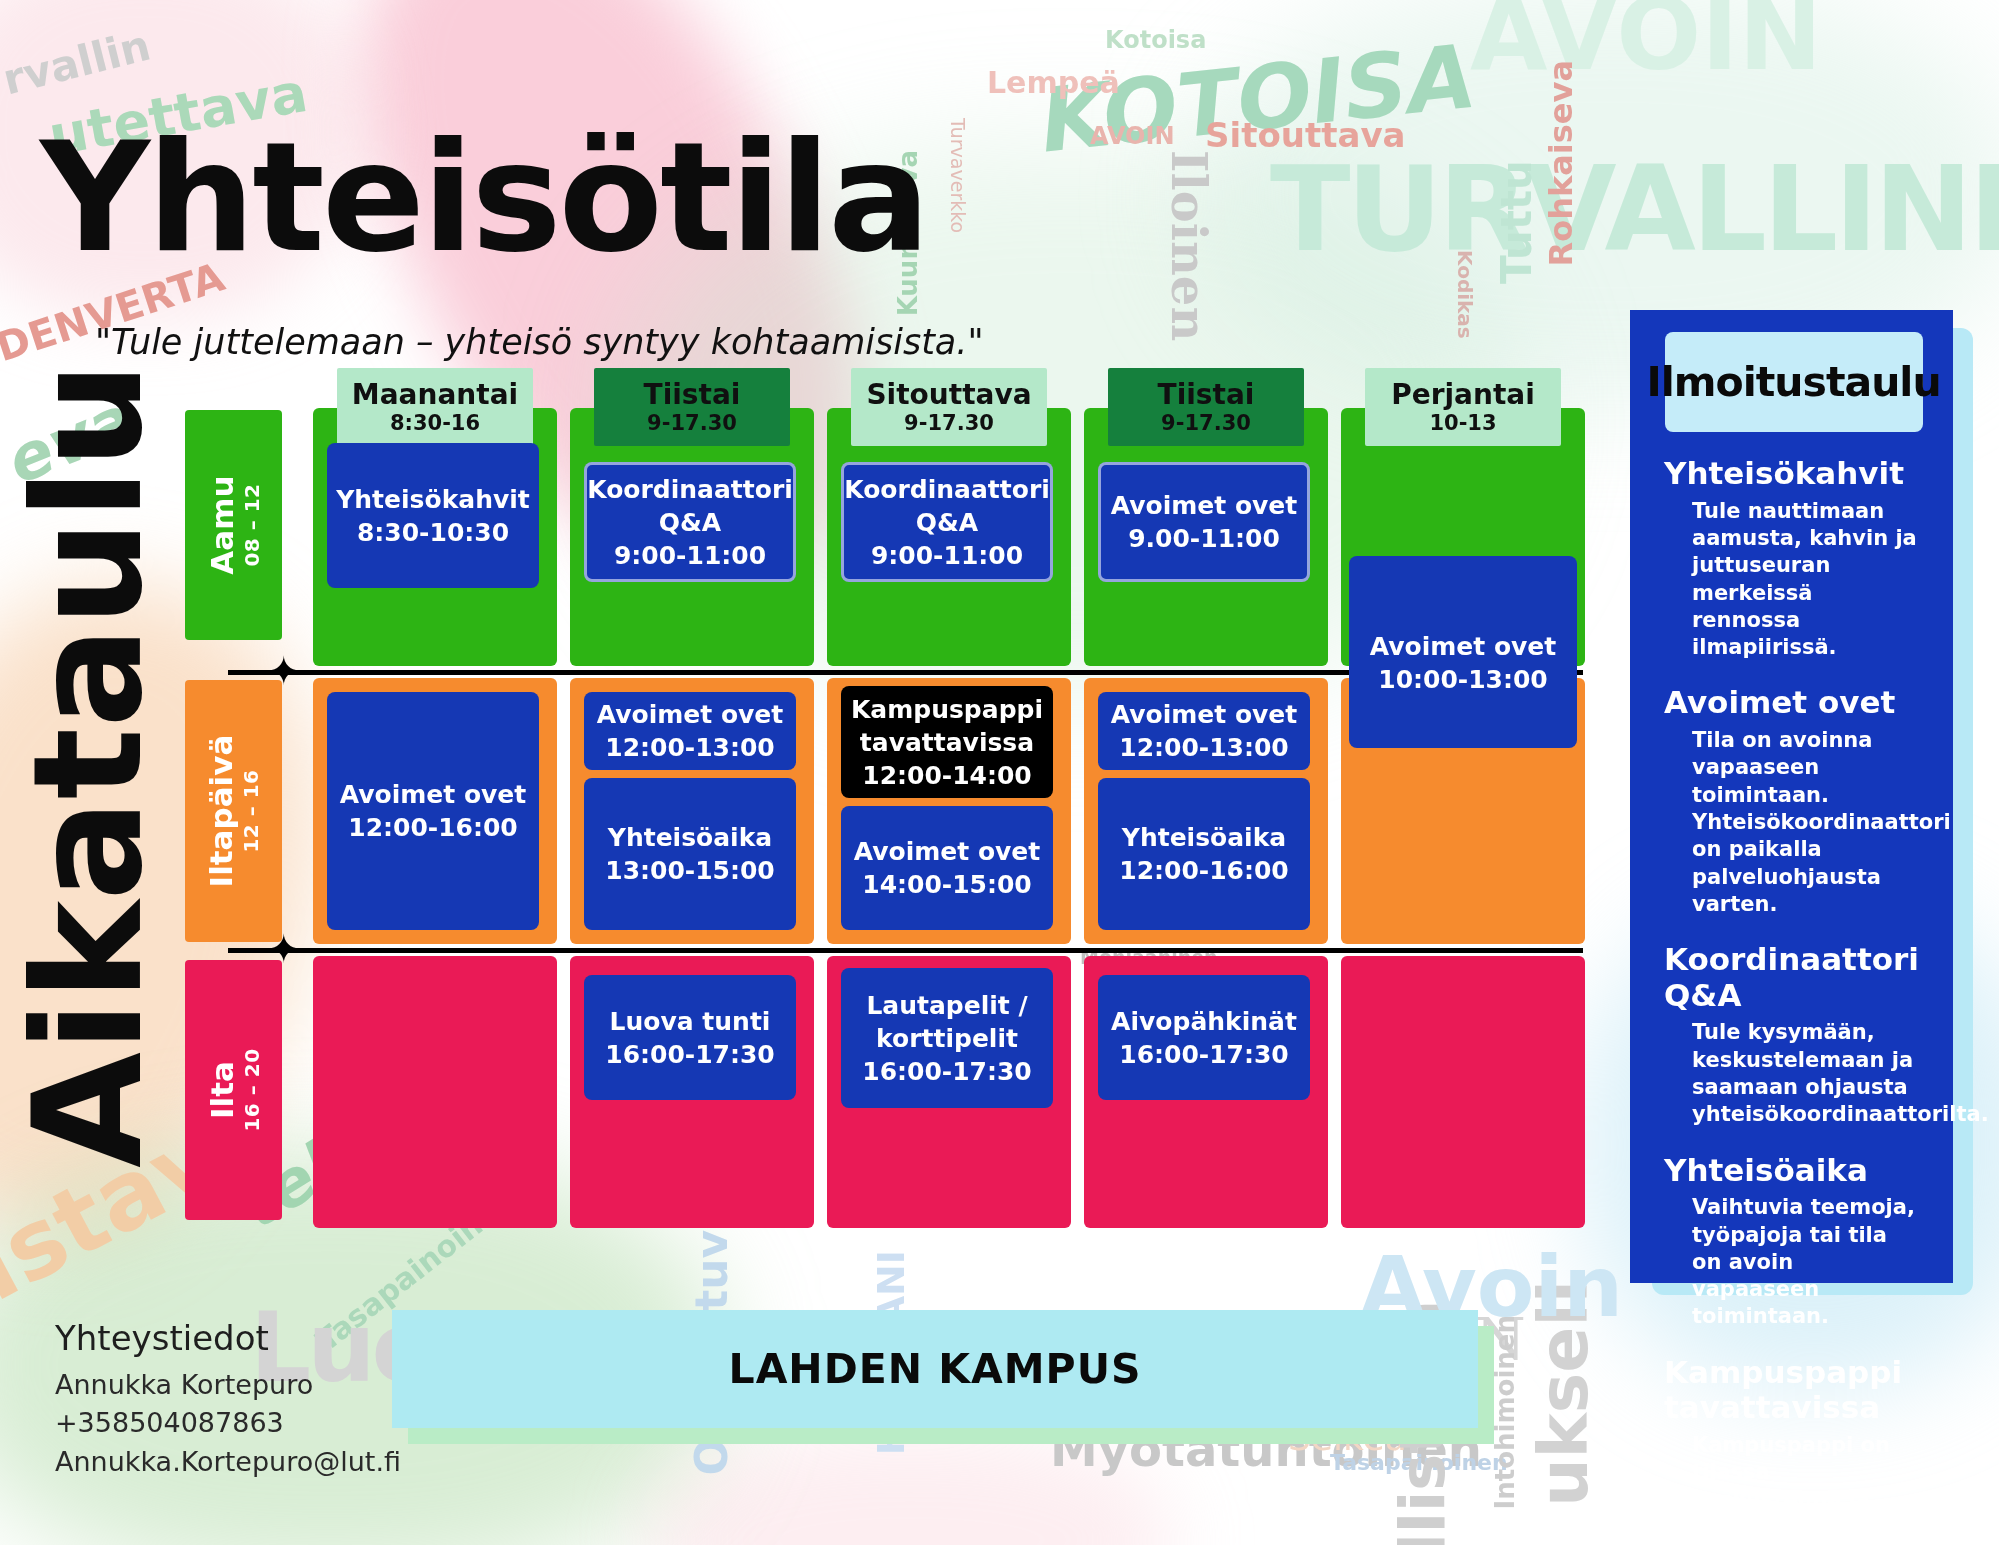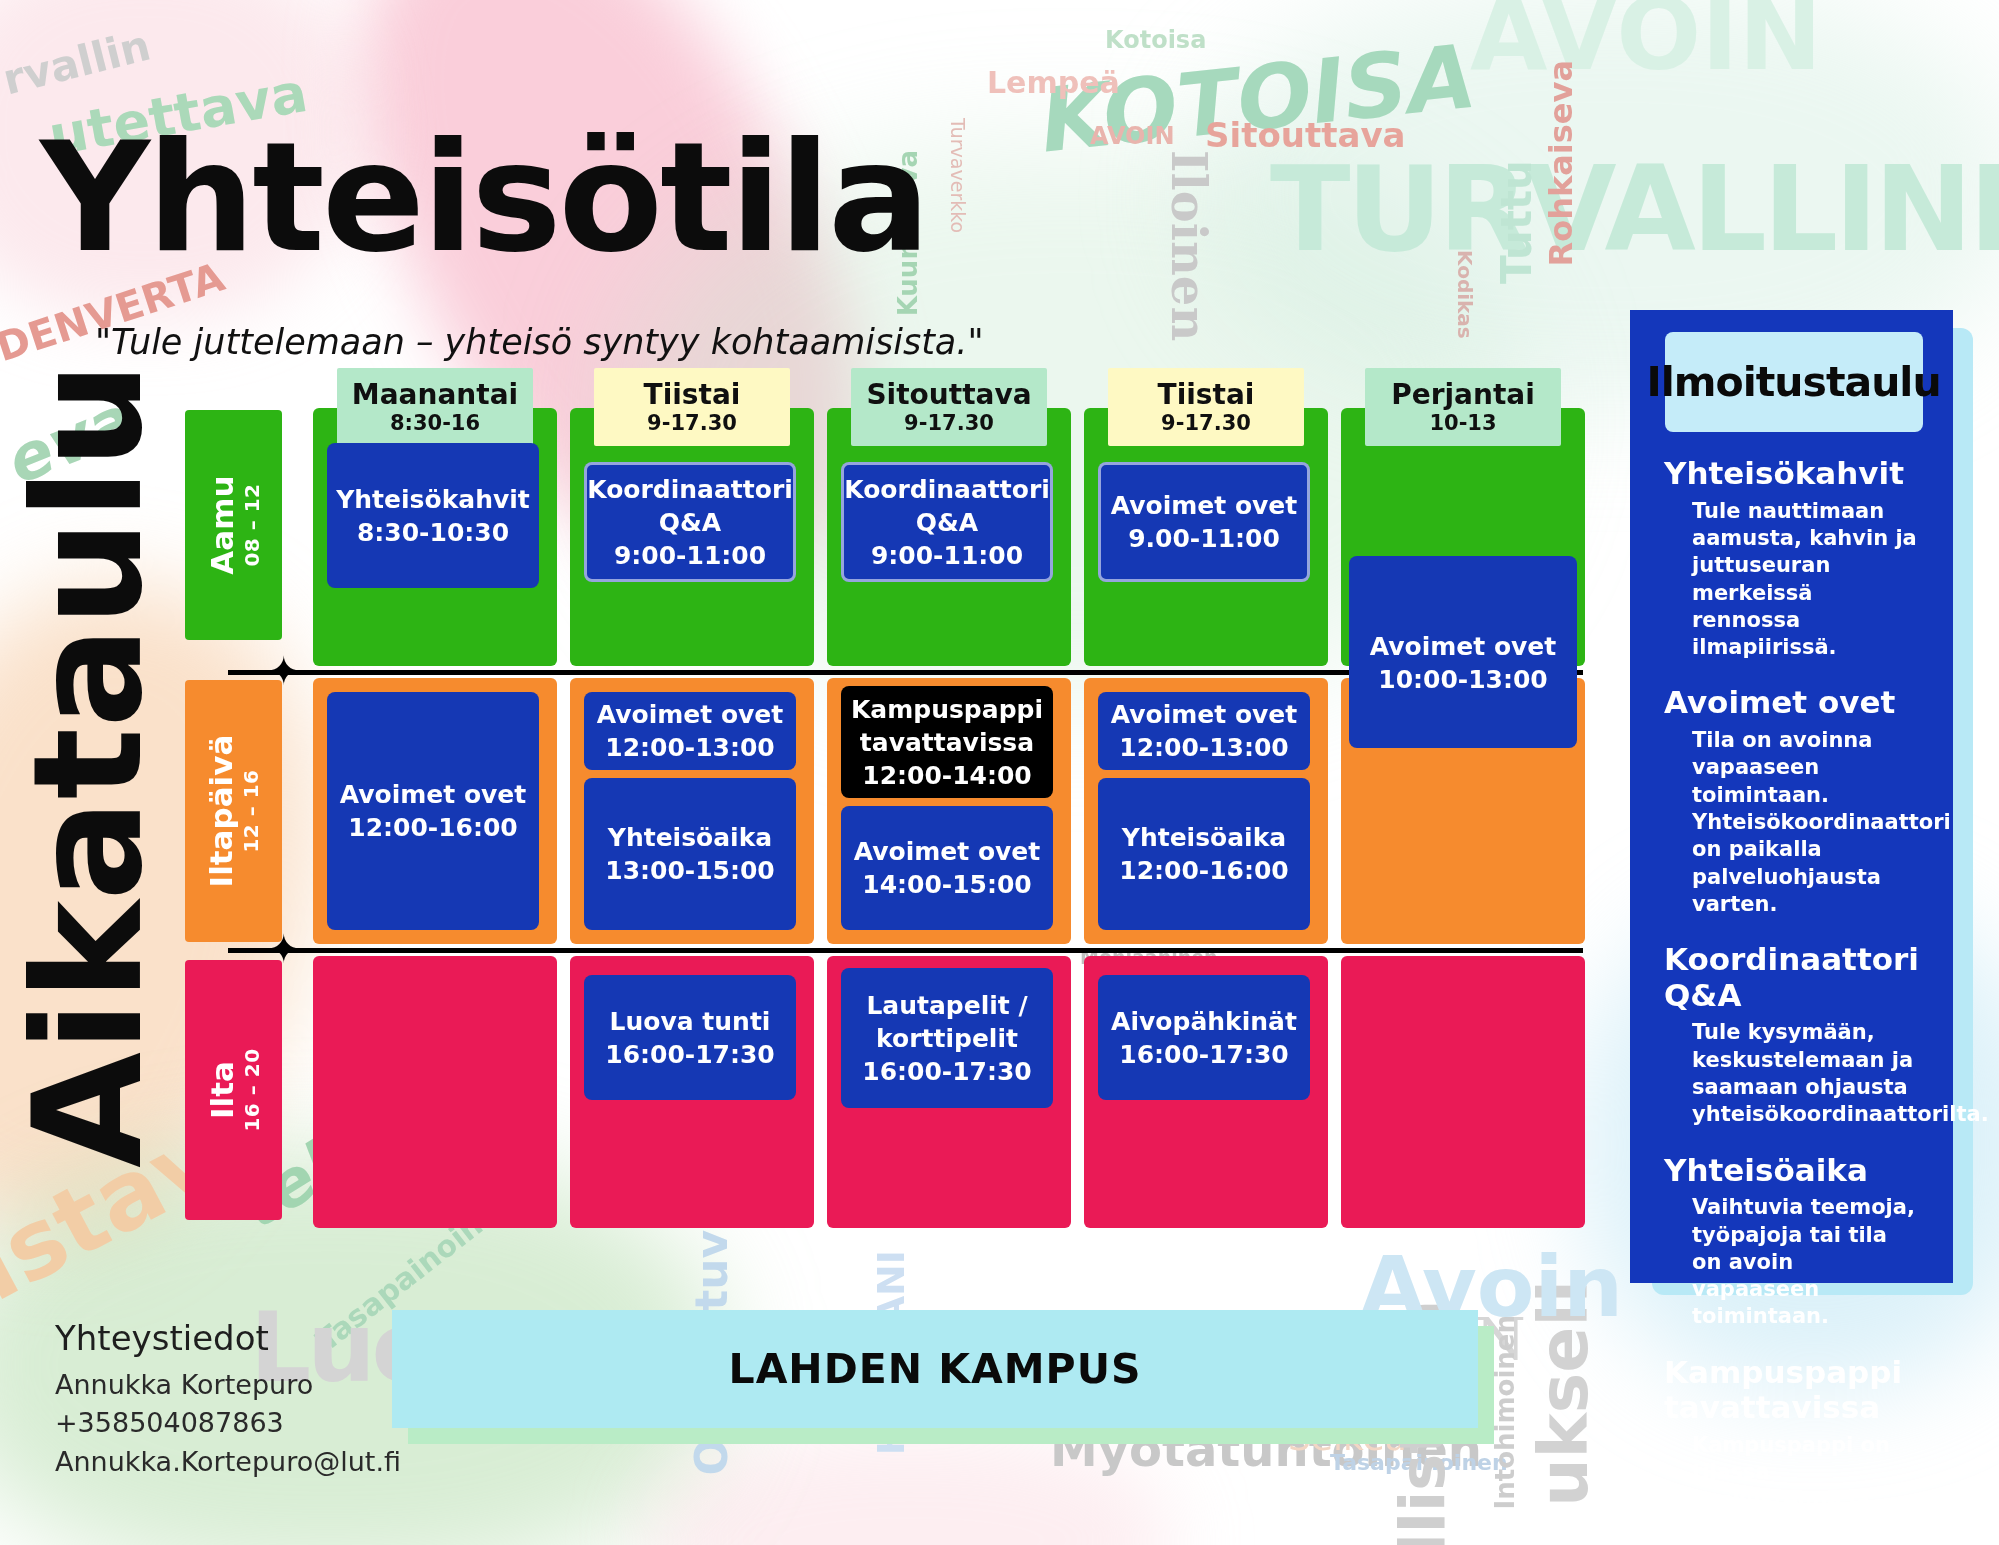--- a/index.html
+++ b/index.html
@@ -83,21 +83,21 @@
   .col{position:absolute;top:0;width:244px;height:868px;z-index:1;}
   .col-1{left:128px;} .col-2{left:385px;} .col-3{left:642px;} .col-4{left:899px;} .col-5{left:1156px;}
 
   .cell{position:absolute;left:0;width:244px;border-radius:6px;z-index:1;}
   .c-am{top:40px;height:258px;background:#2db414;}
   .c-pm{top:310px;height:266px;background:#f68b2e;}
   .c-il{top:588px;height:272px;background:#ea1a56;}
 
   .day-header{position:absolute;top:0;left:24px;width:196px;height:78px;z-index:2;display:flex;
               flex-direction:column;align-items:center;justify-content:center;color:#101010;border-radius:2px;}
-  .hdr-green{background:#b4e8c9;} .hdr-blue{background:#fef9c3;}
+  .hdr-green{background:#b4e8c9;} .hdr-blue{background:#15803d;}
   .dh-name{font-size:28px;font-weight:800;line-height:1.15;}
   .dh-hours{font-size:21px;font-weight:800;}
 
   .ev{position:absolute;left:14px;width:212px;background:#1538b4;border-radius:8px;z-index:3;
       display:flex;flex-direction:column;align-items:center;justify-content:center;text-align:center;
       color:#fff;font-weight:700;font-size:25px;line-height:1.32;padding:4px 8px;box-sizing:border-box;}
   .ev-border{border:3px solid rgba(255,255,255,.55);}
   .ev-black{background:#000;}
   .ev-mon-am{top:75px;height:145px;}
   .ev-am{top:94px;height:120px;}

